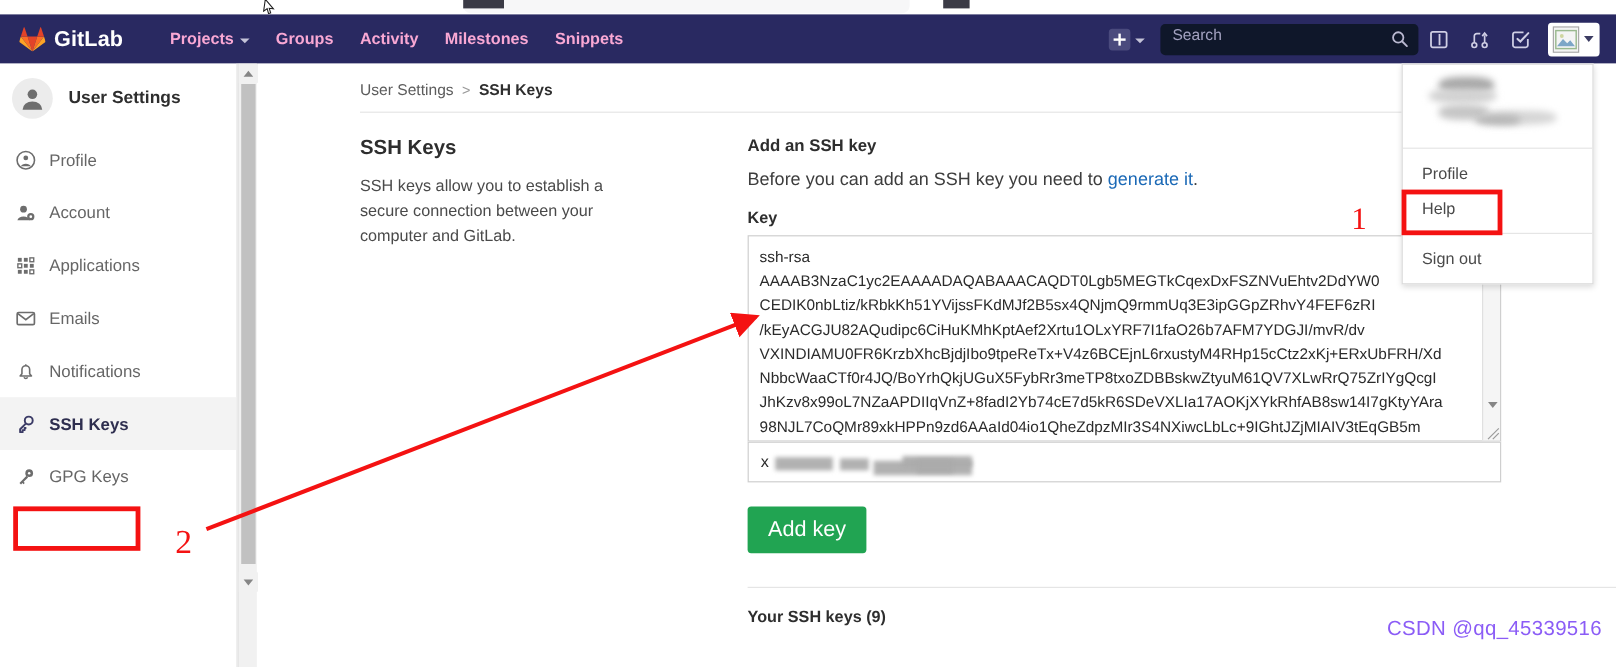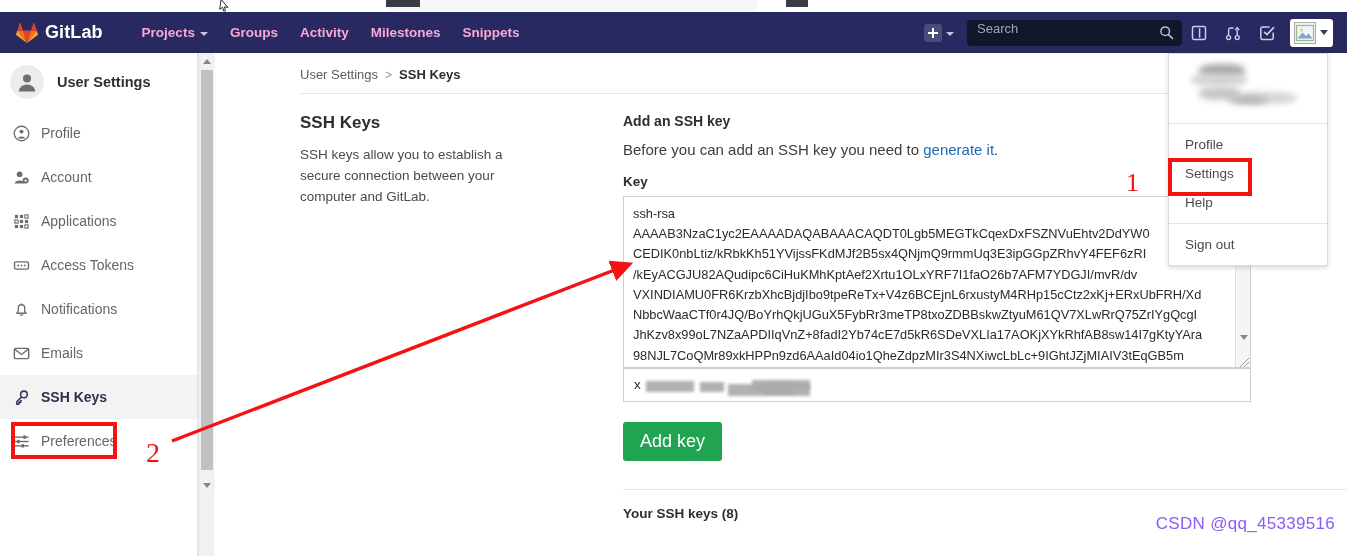--- a/index.html
+++ b/index.html
@@ -383,77 +383,63 @@
             <rect x="12.6" y="7.3" width="3.4" height="3.4" fill="#6d6d6d"></rect>
           <rect x="2" y="12.6" width="3.4" height="3.4" fill="#6d6d6d"></rect>
             <rect x="7.3" y="12.6" width="3.4" height="3.4" fill="#6d6d6d"></rect>
             <rect x="12.6" y="12.6" width="3.4" height="3.4" fill="none" stroke="#6d6d6d" stroke-width="1.2"></rect>
         </svg>
       </span>
       <span>Applications</span>
     </div>
 
 
+
     <div class="sb-item">
       <span class="sb-ico">
         <svg width="17" height="17" viewBox="0 0 18 18">
-            <rect x="1.6" y="5.2" width="14.8" height="7.6" rx="1.4" fill="none" stroke="#6d6d6d" stroke-width="1.5"></rect>
-            <circle cx="5.5" cy="9" r="1" fill="#6d6d6d"></circle>
-            <circle cx="9" cy="9" r="1" fill="#6d6d6d"></circle>
-            <circle cx="12.5" cy="9" r="1" fill="#6d6d6d"></circle>
-          </svg>
-      </span>
-      <span>Access Tokens</span>
+            <rect x="1.4" y="3.6" width="15.2" height="10.8" rx="1.3" fill="none" stroke="#6d6d6d" stroke-width="1.5"></rect>
+            <path d="M2 4.6 L9 10 L16 4.6" fill="none" stroke="#6d6d6d" stroke-width="1.5"></path>
+          </svg>
+      </span>
+      <span>Emails</span>
     </div>
 
     <div class="sb-item">
       <span class="sb-ico">
         <svg width="17" height="17" viewBox="0 0 18 18">
             <path d="M4 13 h10 l-1.6 -2 v-3.6 a3.4 3.4 0 0 0 -6.8 0 V11 z" fill="none" stroke="#6d6d6d" stroke-width="1.4" stroke-linejoin="round"></path>
             <path d="M7.4 14.2 a1.7 1.7 0 0 0 3.2 0" fill="none" stroke="#6d6d6d" stroke-width="1.3"></path>
             <path d="M9 4 v-1.4" stroke="#6d6d6d" stroke-width="1.3"></path>
           </svg>
       </span>
       <span>Notifications</span>
     </div>
 
-    <div class="sb-item">
-      <span class="sb-ico">
-        <svg width="17" height="17" viewBox="0 0 18 18">
-            <rect x="1.4" y="3.6" width="15.2" height="10.8" rx="1.3" fill="none" stroke="#6d6d6d" stroke-width="1.5"></rect>
-            <path d="M2 4.6 L9 10 L16 4.6" fill="none" stroke="#6d6d6d" stroke-width="1.5"></path>
-          </svg>
-      </span>
-      <span>Emails</span>
-    </div>
-
     <div class="sb-item active">
       <span class="sb-ico">
         <svg width="17" height="17" viewBox="0 0 18 18">
             <circle cx="11.6" cy="5.8" r="3.5" fill="none" stroke="#3b3b66" stroke-width="1.7"></circle>
             <path d="M9.2 8.3 L4 13.5 V16 h2.2 v-1.8 h1.8 v-1.8 h1.5" fill="none" stroke="#3b3b66" stroke-width="1.7" stroke-linejoin="round"></path>
           </svg>
       </span>
       <span>SSH Keys</span>
     </div>
 
-
     <div class="sb-item">
       <span class="sb-ico">
         <svg width="17" height="17" viewBox="0 0 18 18">
-            <line x1="1.5" y1="4.4" x2="16.5" y2="4.4" stroke="#6d6d6d" stroke-width="1.5"></line>
-            <line x1="1.5" y1="9" x2="16.5" y2="9" stroke="#6d6d6d" stroke-width="1.5"></line>
-            <line x1="1.5" y1="13.6" x2="16.5" y2="13.6" stroke="#6d6d6d" stroke-width="1.5"></line>
-            <rect x="11" y="2.6" width="2.6" height="3.6" fill="#6d6d6d"></rect>
-            <rect x="4.4" y="7.2" width="2.6" height="3.6" fill="#6d6d6d"></rect>
-            <rect x="9" y="11.8" width="2.6" height="3.6" fill="#6d6d6d"></rect>
-          </svg>
-      </span>
-      <span>Preferences</span>
-    </div>
+            <circle cx="12" cy="5.6" r="3.4" fill="#6d6d6d"></circle>
+            <circle cx="12" cy="5.6" r="1.1" fill="#fff"></circle>
+            <path d="M9.6 8 L3.4 14.2 L4.8 15.6 L6 14.4 L7 15.4 L8.1 14.3 L7.1 13.3 L11 9.4 Z" fill="#6d6d6d"></path>
+          </svg>
+      </span>
+      <span>GPG Keys</span>
+    </div>
+
   </div>
 
   <div class="sb-scroll">
     <div class="sb-scroll-up">
         <span class="tri-up"></span>
       </div>
     <div class="sb-scroll-thumb"></div>
     <div class="sb-scroll-down">
         <span class="tri-dn"></span>
       </div>
@@ -503,36 +489,35 @@
           <span class="redact" style="left:22px; top:12px; width:48px; height:11px;"></span>
           <span class="redact" style="left:76px; top:13px; width:24px; height:10px;"></span>
           <span class="redact" style="left:104px; top:15px; width:82px; height:12px;"></span>
           <span class="redact" style="left:128px; top:11px; width:58px; height:9px;"></span>
           <span class="redact" style="left:140px; top:14px; width:30px; height:11px;"></span>
         </div>
 
         <button class="addkey-btn">Add key</button>
 
         <div class="bottom-rule"></div>
-        <div class="your-keys">Your SSH keys (8)</div>
+        <div class="your-keys">Your SSH keys (9)</div>
       </div>
     </div>
   </div>
 
   <div class="user-dropdown">
     <div class="ud-header">
       <span class="blur-blob" style="left:30px; top:10px; width:46px; height:14px; background:#a9a9a9;"></span>
       <span class="blur-blob" style="left:22px; top:20px; width:56px; height:12px; background:#d2d2d2;"></span>
       <span class="blur-blob" style="left:30px; top:33px; width:42px; height:13px; background:#c6c6c6;"></span>
       <span class="blur-blob" style="left:66px; top:38px; width:62px; height:12px; background:#d6d6d6;"></span>
       <span class="blur-blob" style="left:60px; top:42px; width:38px; height:8px; background:#b4b4b4;"></span>
     </div>
     <div class="ud-section">
       <div class="ud-item">Profile</div>
-      <div class="ud-item">Settings</div>
       <div class="ud-item">Help</div>
     </div>
     <div class="ud-divider"></div>
     <div class="ud-section">
       <div class="ud-item">Sign out</div>
     </div>
   </div>
 
   <div class="anno-box" style="left:1168px; top:158px; width:84px; height:38px;"></div>
   <div class="anno-num" style="left:1126px; top:168px;">1</div>

